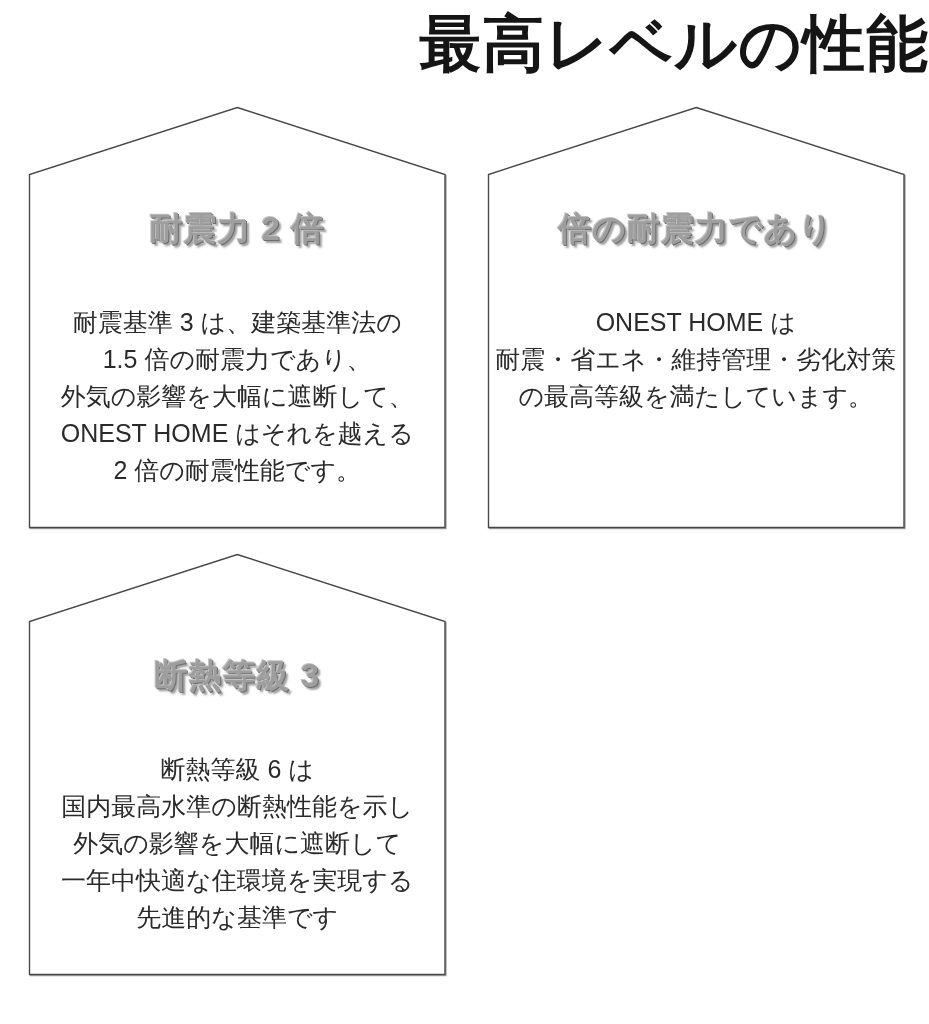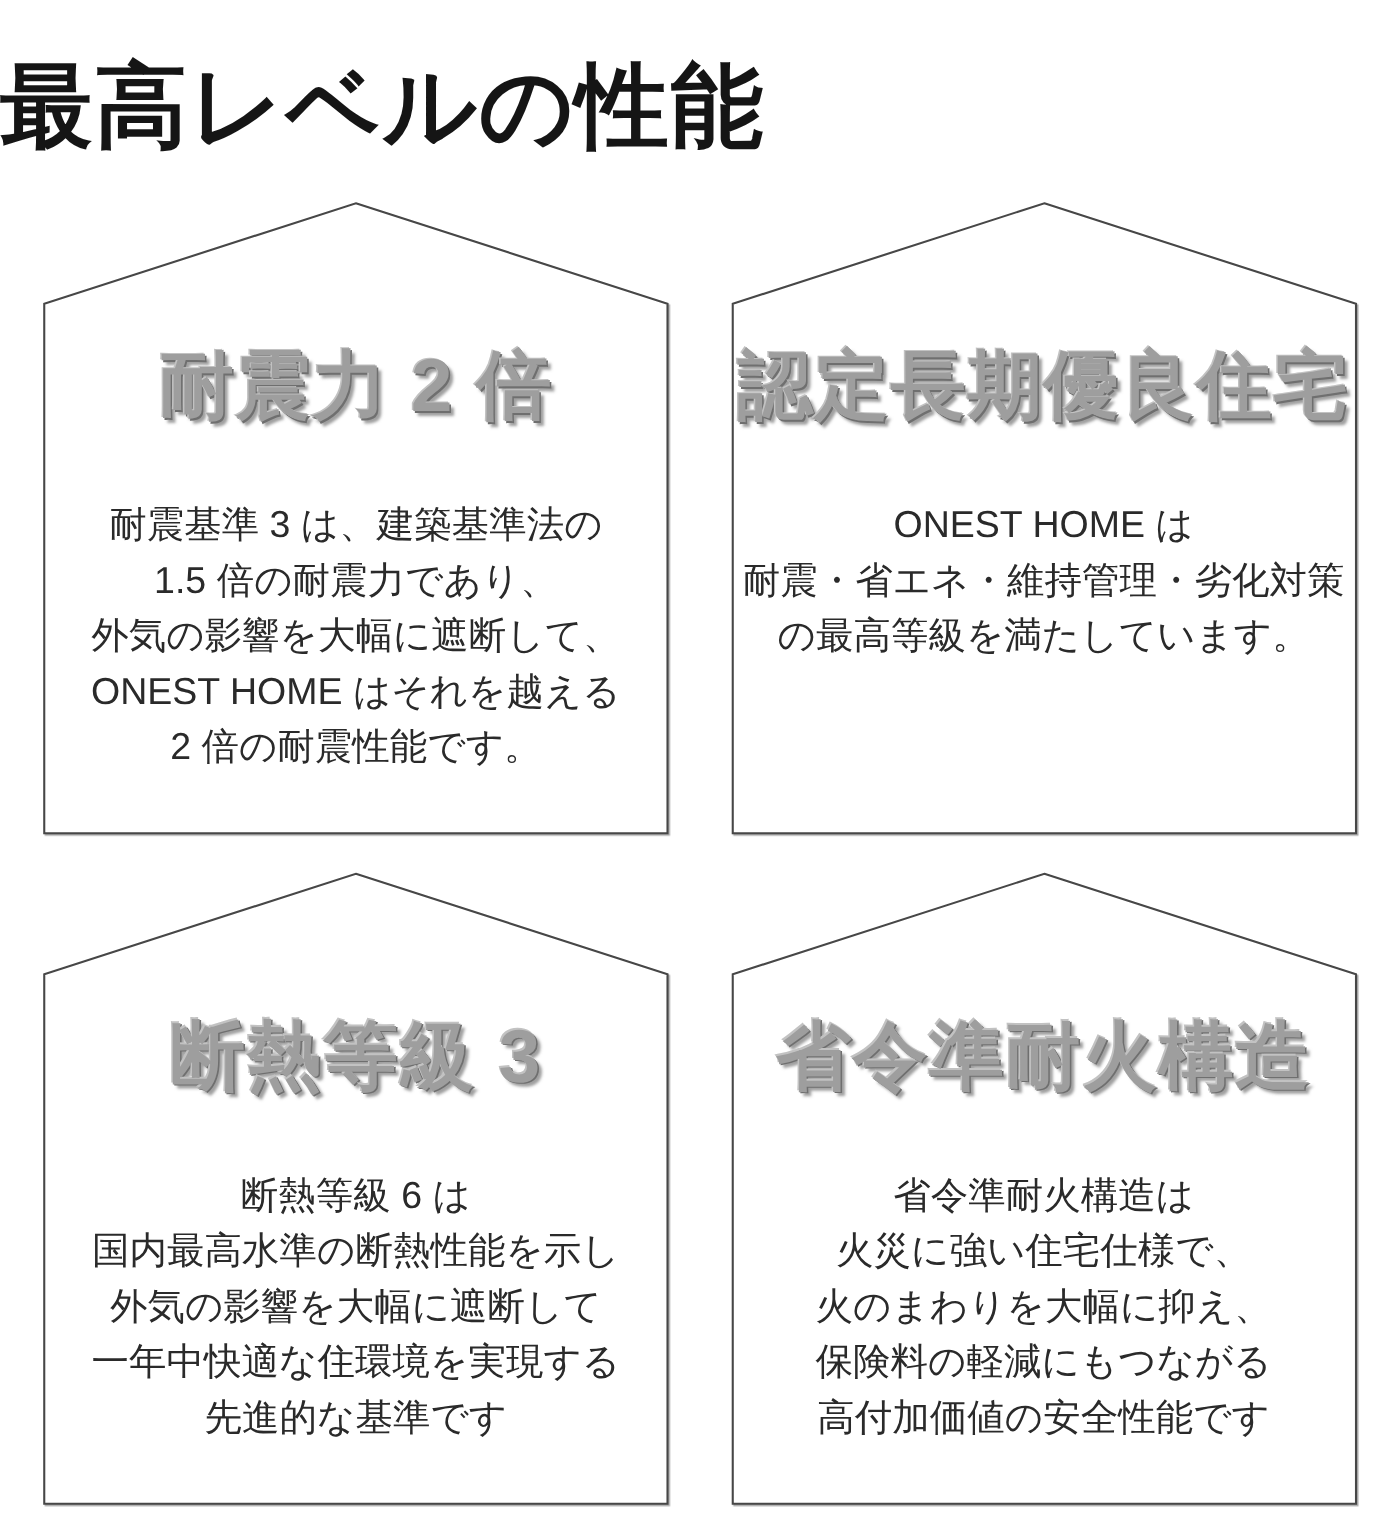--- a/index.html
+++ b/index.html
@@ -12,24 +12,24 @@
     height: 1024px;
     font-family: "Liberation Sans", "DejaVu Sans", sans-serif;
     overflow: hidden;
   }
   .page {
     width: 929px;
     height: 1024px;
     position: relative;
   }
   .title {
-    margin: 36px 0 0 0;
+    margin: 8px 0 0 0;
     height: 72px;
     line-height: 72px;
-    text-align: left;
+    text-align: right;
     font-size: 62px;
     font-weight: bold;
     letter-spacing: 1px;
     color: #151515;
   }
   .houses {
     margin-top: 26px;
     display: grid;
     grid-template-columns: 1fr 1fr;
     column-gap: 40px;
@@ -52,21 +52,21 @@
     stroke: #474747;
     stroke-width: 1.4;
   }
   .house-content {
     position: relative;
     text-align: center;
     padding-top: 100px;
   }
   .house-heading {
     margin: 0;
-    font-size: 50px;
+    font-size: 33px;
     line-height: 46px;
     font-weight: bold;
     letter-spacing: 1px;
     color: #9e9e9e;
     text-shadow:
       -1px -1px 0 #c2c2c2,
       1px 1px 0 #6f6f6f,
       3px 3px 2px rgba(80,80,80,0.55);
   }
   .house-body {
@@ -103,21 +103,21 @@
           <p class="body-line">2 倍の耐震性能です。</p>
         </div>
       </div>
     </section>
 
     <section class="house">
       <svg class="house-outline" viewBox="0 0 419 423" preserveAspectRatio="none" aria-hidden="true">
         <polygon points="209.5,1.5 417.5,68.5 417.5,421.5 1.5,421.5 1.5,68.5"></polygon>
       </svg>
       <div class="house-content">
-        <h2 class="house-heading">認定長期優良住宅</h2>
+        <h2 class="house-heading">倍の耐震力であり</h2>
         <div class="house-body">
           <p class="body-line">ONEST HOME は</p>
           <p class="body-line">耐震・省エネ・維持管理・劣化対策</p>
           <p class="body-line">の最高等級を満たしています。</p>
         </div>
       </div>
     </section>
 
     <section class="house">
       <svg class="house-outline" viewBox="0 0 419 423" preserveAspectRatio="none" aria-hidden="true">
@@ -128,30 +128,15 @@
         <div class="house-body">
           <p class="body-line">断熱等級 6 は</p>
           <p class="body-line">国内最高水準の断熱性能を示し</p>
           <p class="body-line">外気の影響を大幅に遮断して</p>
           <p class="body-line">一年中快適な住環境を実現する</p>
           <p class="body-line">先進的な基準です</p>
         </div>
       </div>
     </section>
 
-    <section class="house">
-      <svg class="house-outline" viewBox="0 0 419 423" preserveAspectRatio="none" aria-hidden="true">
-        <polygon points="209.5,1.5 417.5,68.5 417.5,421.5 1.5,421.5 1.5,68.5"></polygon>
-      </svg>
-      <div class="house-content">
-        <h2 class="house-heading">省令準耐火構造</h2>
-        <div class="house-body">
-          <p class="body-line">省令準耐火構造は</p>
-          <p class="body-line">火災に強い住宅仕様で、</p>
-          <p class="body-line">火のまわりを大幅に抑え、</p>
-          <p class="body-line">保険料の軽減にもつながる</p>
-          <p class="body-line">高付加価値の安全性能です</p>
-        </div>
-      </div>
-    </section>
 
   </div>
 </div>
 
 </body></html>

